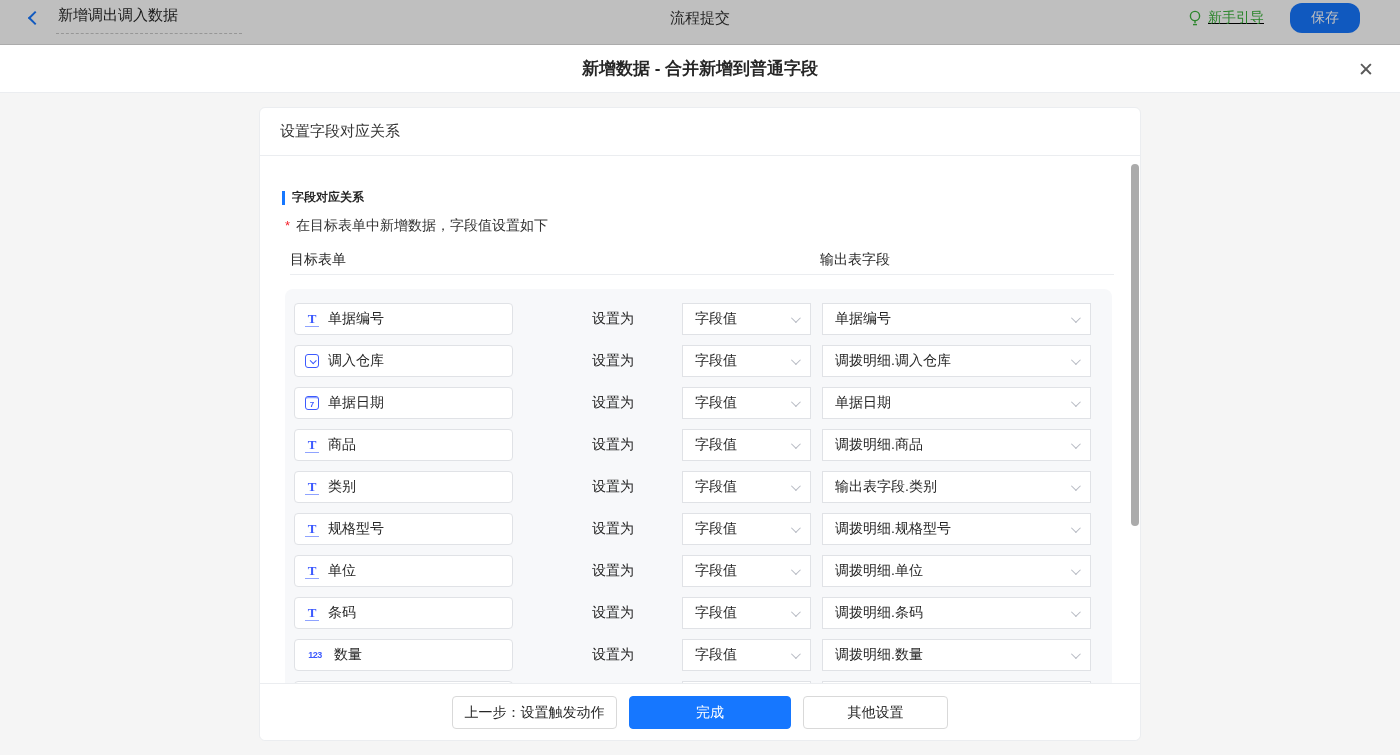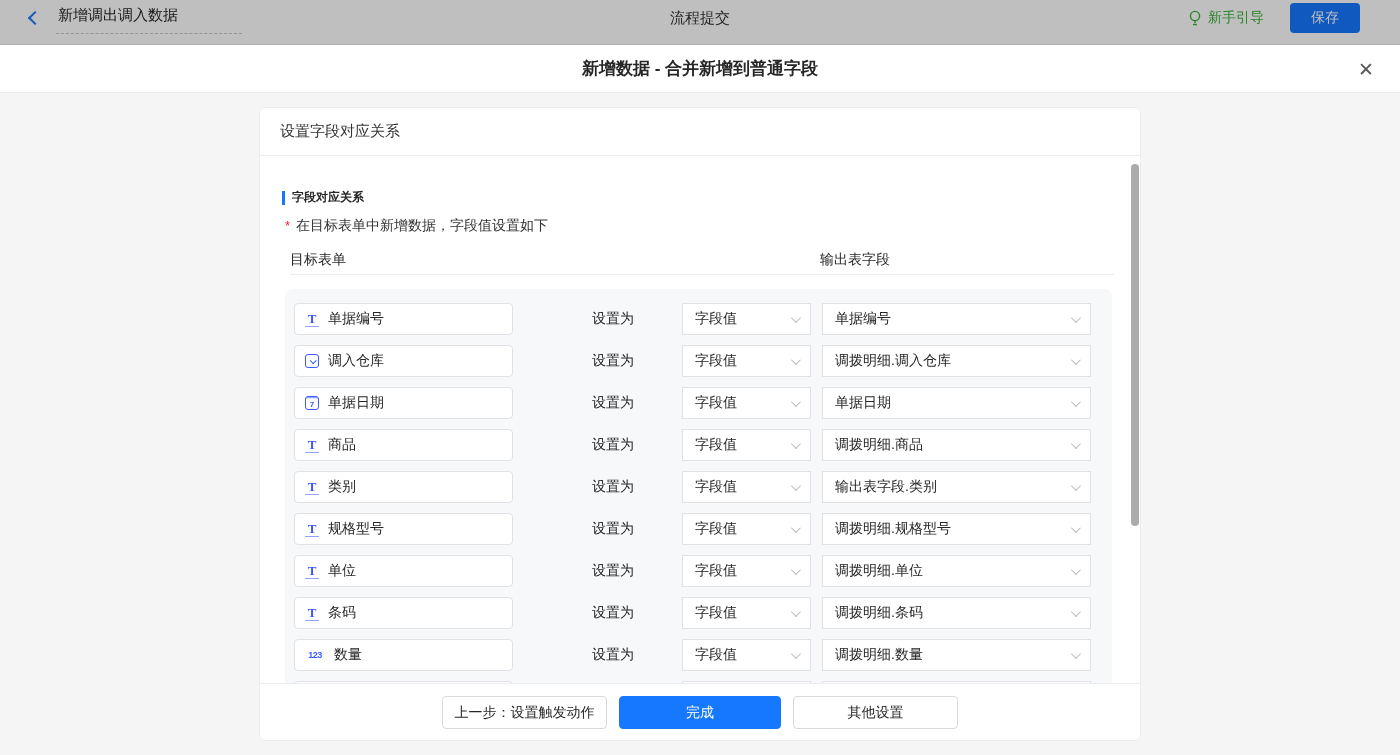--- a/index.html
+++ b/index.html
@@ -12,23 +12,23 @@
             display:flex; align-items:center; padding:0 40px 8px 30px; }
   .topbar-dim { position:absolute; left:0; top:0; width:1400px; height:45px;
                 background:rgba(0,0,0,0.25); z-index:40; pointer-events:none; }
   .back-btn { display:flex; align-items:center; cursor:pointer; margin-right:16px; }
   .back-chev { width:10px; height:10px; border-left:2.5px solid #1677ff; border-bottom:2.5px solid #1677ff;
                transform:rotate(45deg); }
   .flow-name-wrap { border-bottom:1px dashed #c9c9c9; padding:4px 2px 8px 2px; min-width:186px; }
   .flow-name { font-size:15px; color:#262626; }
   .topbar-center { position:absolute; left:0; right:0; text-align:center; font-size:15px; color:#333333; }
   .topbar-right { margin-left:auto; display:flex; align-items:center; gap:26px; z-index:2; }
-  .guide { display:flex; align-items:center; gap:6px; cursor:pointer; }
+  .guide { display:flex; align-items:center; gap:6px; cursor:pointer;text-decoration:underline; }
   .guide-text { font-size:14px; color:#3cb33c; }
-  .save-btn { background:#1677ff; color:#ffffff; font-size:14px; border:none; border-radius:4px;
+  .save-btn { background:#1677ff; color:#ffffff; font-size:14px; border:none; border-radius:12px;
               padding:6px 21px; cursor:pointer; }
 
   
   .modal-titlebar { position:relative; height:48px; background:#ffffff; border-bottom:1px solid #ebedf0;
                     display:flex; align-items:center; justify-content:center; }
   .modal-title { font-size:17px; font-weight:700; color:#262626; }
   .modal-close { position:absolute; right:26px; top:50%; transform:translateY(-50%);
                  font-size:19px; color:#595959; cursor:pointer; line-height:1; }
 
   
@@ -82,21 +82,21 @@
                   border-radius:4px; background:#ababab; cursor:grab; }
 
   
   .card-footer { position:absolute; left:0; bottom:0; width:100%; height:57px; background:#ffffff;
                  border-top:1px solid #ebedf0; border-radius:0 0 6px 6px;
                  display:flex; justify-content:center; gap:12px; padding-top:12px; z-index:5; }
   .btn { height:33px; border-radius:4px; font-size:14px; cursor:pointer; background:#ffffff;
          border:1px solid #d9d9d9; color:#262626; }
   .btn-prev { width:165px; }
   .btn-done { width:162px; background:#1677ff; border:1px solid #1677ff; color:#ffffff; }
-  .btn-other { width:165px; }
+  .btn-other { width:145px; }
 </style>
 </head>
 <body>
 
 <div class="app">
 
   <div class="topbar">
     <div class="back-btn">
       <span class="back-chev"></span>
     </div>

